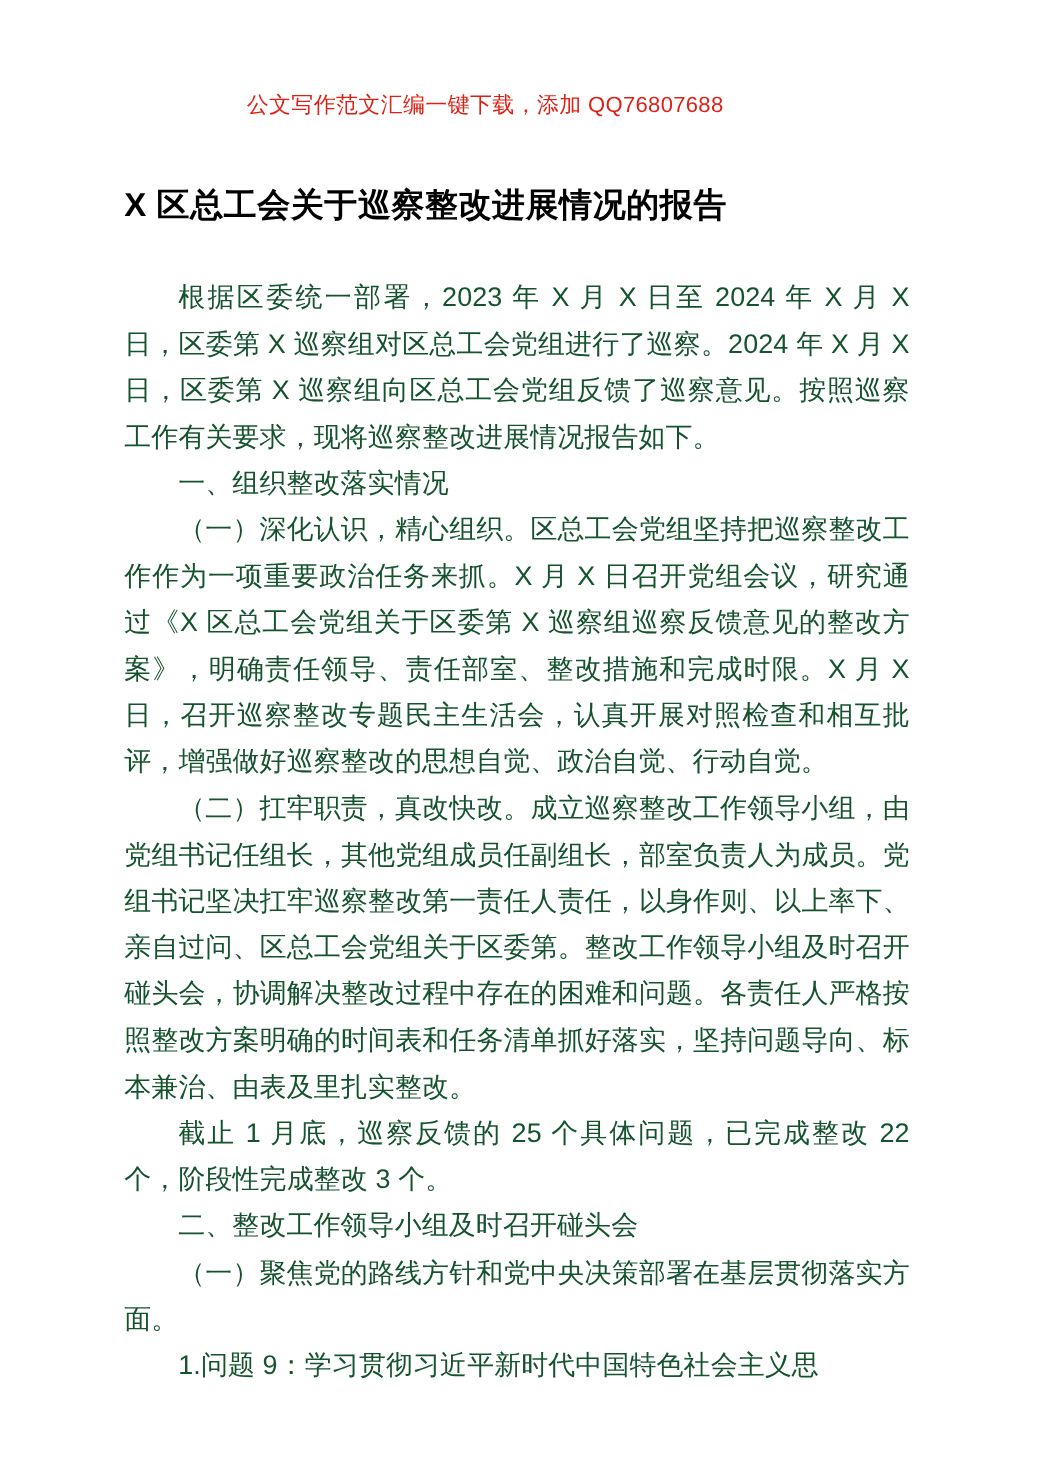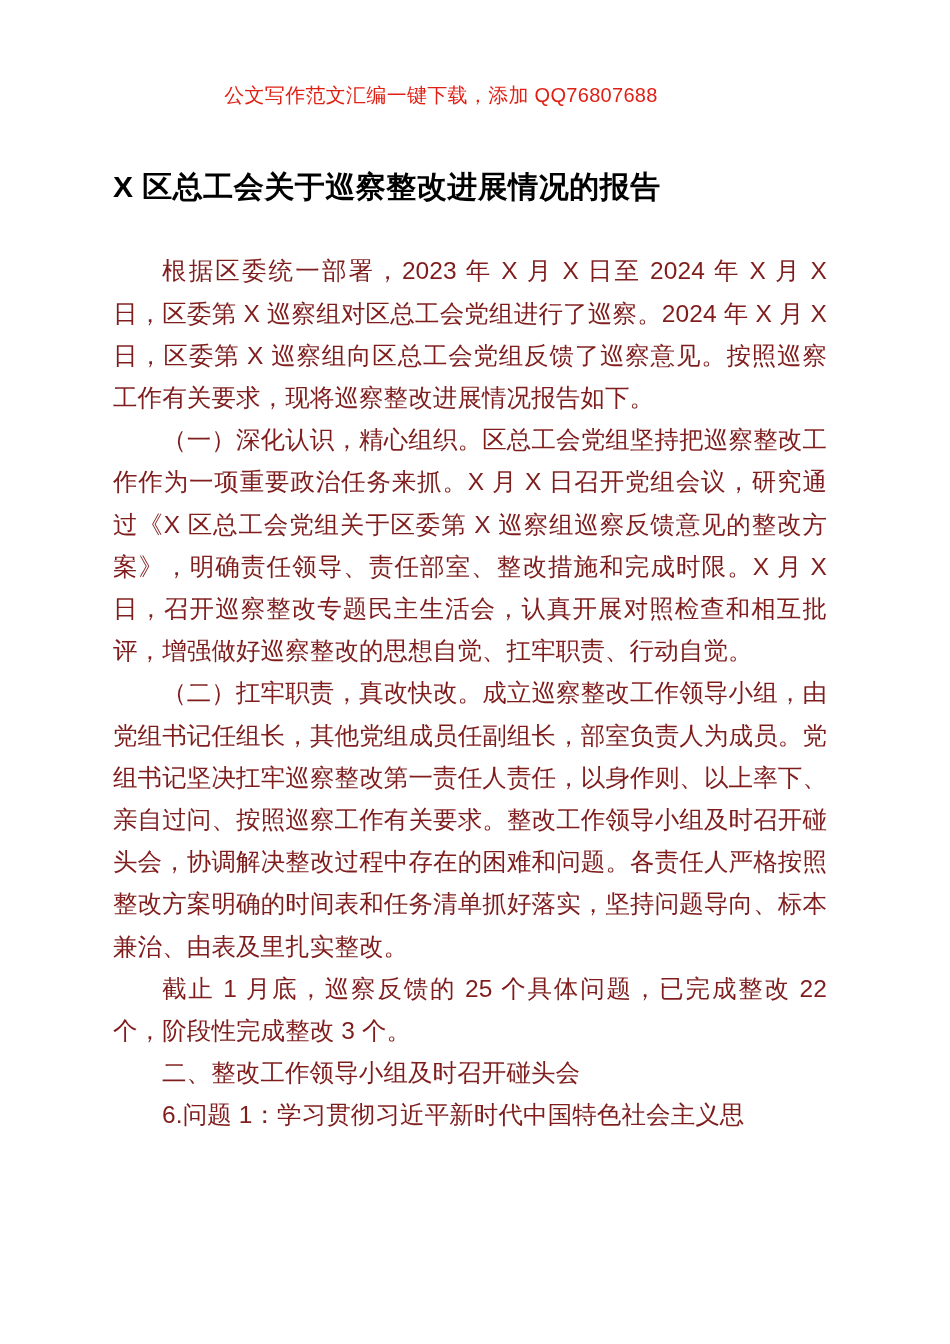--- a/index.html
+++ b/index.html
@@ -44,21 +44,21 @@
     letter-spacing: 0.5px;
     font-family: "Liberation Sans", "DejaVu Sans", sans-serif;
   }
   .paras {
     margin-top: 44px;
   }
   p.para {
     margin: 0;
     font-size: 24.5px;
     line-height: 42.2px;
-    color: #7f1d1d;
+    color: #14532d;
     text-align: justify;
     text-justify: inter-ideograph;
     text-indent: 2em;
     letter-spacing: 0.1px;
     font-family: "Liberation Sans", "DejaVu Sans", sans-serif;
     word-break: break-all;
   }
   p.para.gap-before {
     margin-top: 0px;
   }
@@ -69,22 +69,24 @@
 <div class="page">
 
   <div class="watermark-header">公文写作范文汇编一键下载，添加 QQ76807688</div>
 
   <div class="doc-body">
 
     <h1 class="doc-title">X 区总工会关于巡察整改进展情况的报告</h1>
 
     <div class="paras">
       <p class="para">根据区委统一部署，2023 年 X 月 X 日至 2024 年 X 月 X 日，区委第 X 巡察组对区总工会党组进行了巡察。2024 年 X 月 X 日，区委第 X 巡察组向区总工会党组反馈了巡察意见。按照巡察工作有关要求，现将巡察整改进展情况报告如下。</p>
-      <p class="para">（一）深化认识，精心组织。区总工会党组坚持把巡察整改工作作为一项重要政治任务来抓。X 月 X 日召开党组会议，研究通过《X 区总工会党组关于区委第 X 巡察组巡察反馈意见的整改方案》，明确责任领导、责任部室、整改措施和完成时限。X 月 X 日，召开巡察整改专题民主生活会，认真开展对照检查和相互批评，增强做好巡察整改的思想自觉、扛牢职责、行动自觉。</p>
-      <p class="para gap-before">（二）扛牢职责，真改快改。成立巡察整改工作领导小组，由党组书记任组长，其他党组成员任副组长，部室负责人为成员。党组书记坚决扛牢巡察整改第一责任人责任，以身作则、以上率下、亲自过问、按照巡察工作有关要求。整改工作领导小组及时召开碰头会，协调解决整改过程中存在的困难和问题。各责任人严格按照整改方案明确的时间表和任务清单抓好落实，坚持问题导向、标本兼治、由表及里扎实整改。</p>
+      <p class="para">一、组织整改落实情况</p>
+      <p class="para">（一）深化认识，精心组织。区总工会党组坚持把巡察整改工作作为一项重要政治任务来抓。X 月 X 日召开党组会议，研究通过《X 区总工会党组关于区委第 X 巡察组巡察反馈意见的整改方案》，明确责任领导、责任部室、整改措施和完成时限。X 月 X 日，召开巡察整改专题民主生活会，认真开展对照检查和相互批评，增强做好巡察整改的思想自觉、政治自觉、行动自觉。</p>
+      <p class="para gap-before">（二）扛牢职责，真改快改。成立巡察整改工作领导小组，由党组书记任组长，其他党组成员任副组长，部室负责人为成员。党组书记坚决扛牢巡察整改第一责任人责任，以身作则、以上率下、亲自过问、区总工会党组关于区委第。整改工作领导小组及时召开碰头会，协调解决整改过程中存在的困难和问题。各责任人严格按照整改方案明确的时间表和任务清单抓好落实，坚持问题导向、标本兼治、由表及里扎实整改。</p>
       <p class="para">截止 1 月底，巡察反馈的 25 个具体问题，已完成整改 22 个，阶段性完成整改 3 个。</p>
       <p class="para">二、整改工作领导小组及时召开碰头会</p>
-      <p class="para">6.问题 1：学习贯彻习近平新时代中国特色社会主义思</p>
+      <p class="para">（一）聚焦党的路线方针和党中央决策部署在基层贯彻落实方面。</p>
+      <p class="para">1.问题 9：学习贯彻习近平新时代中国特色社会主义思</p>
     </div>
 
   </div>
 
 </div>
 
 </body></html>

